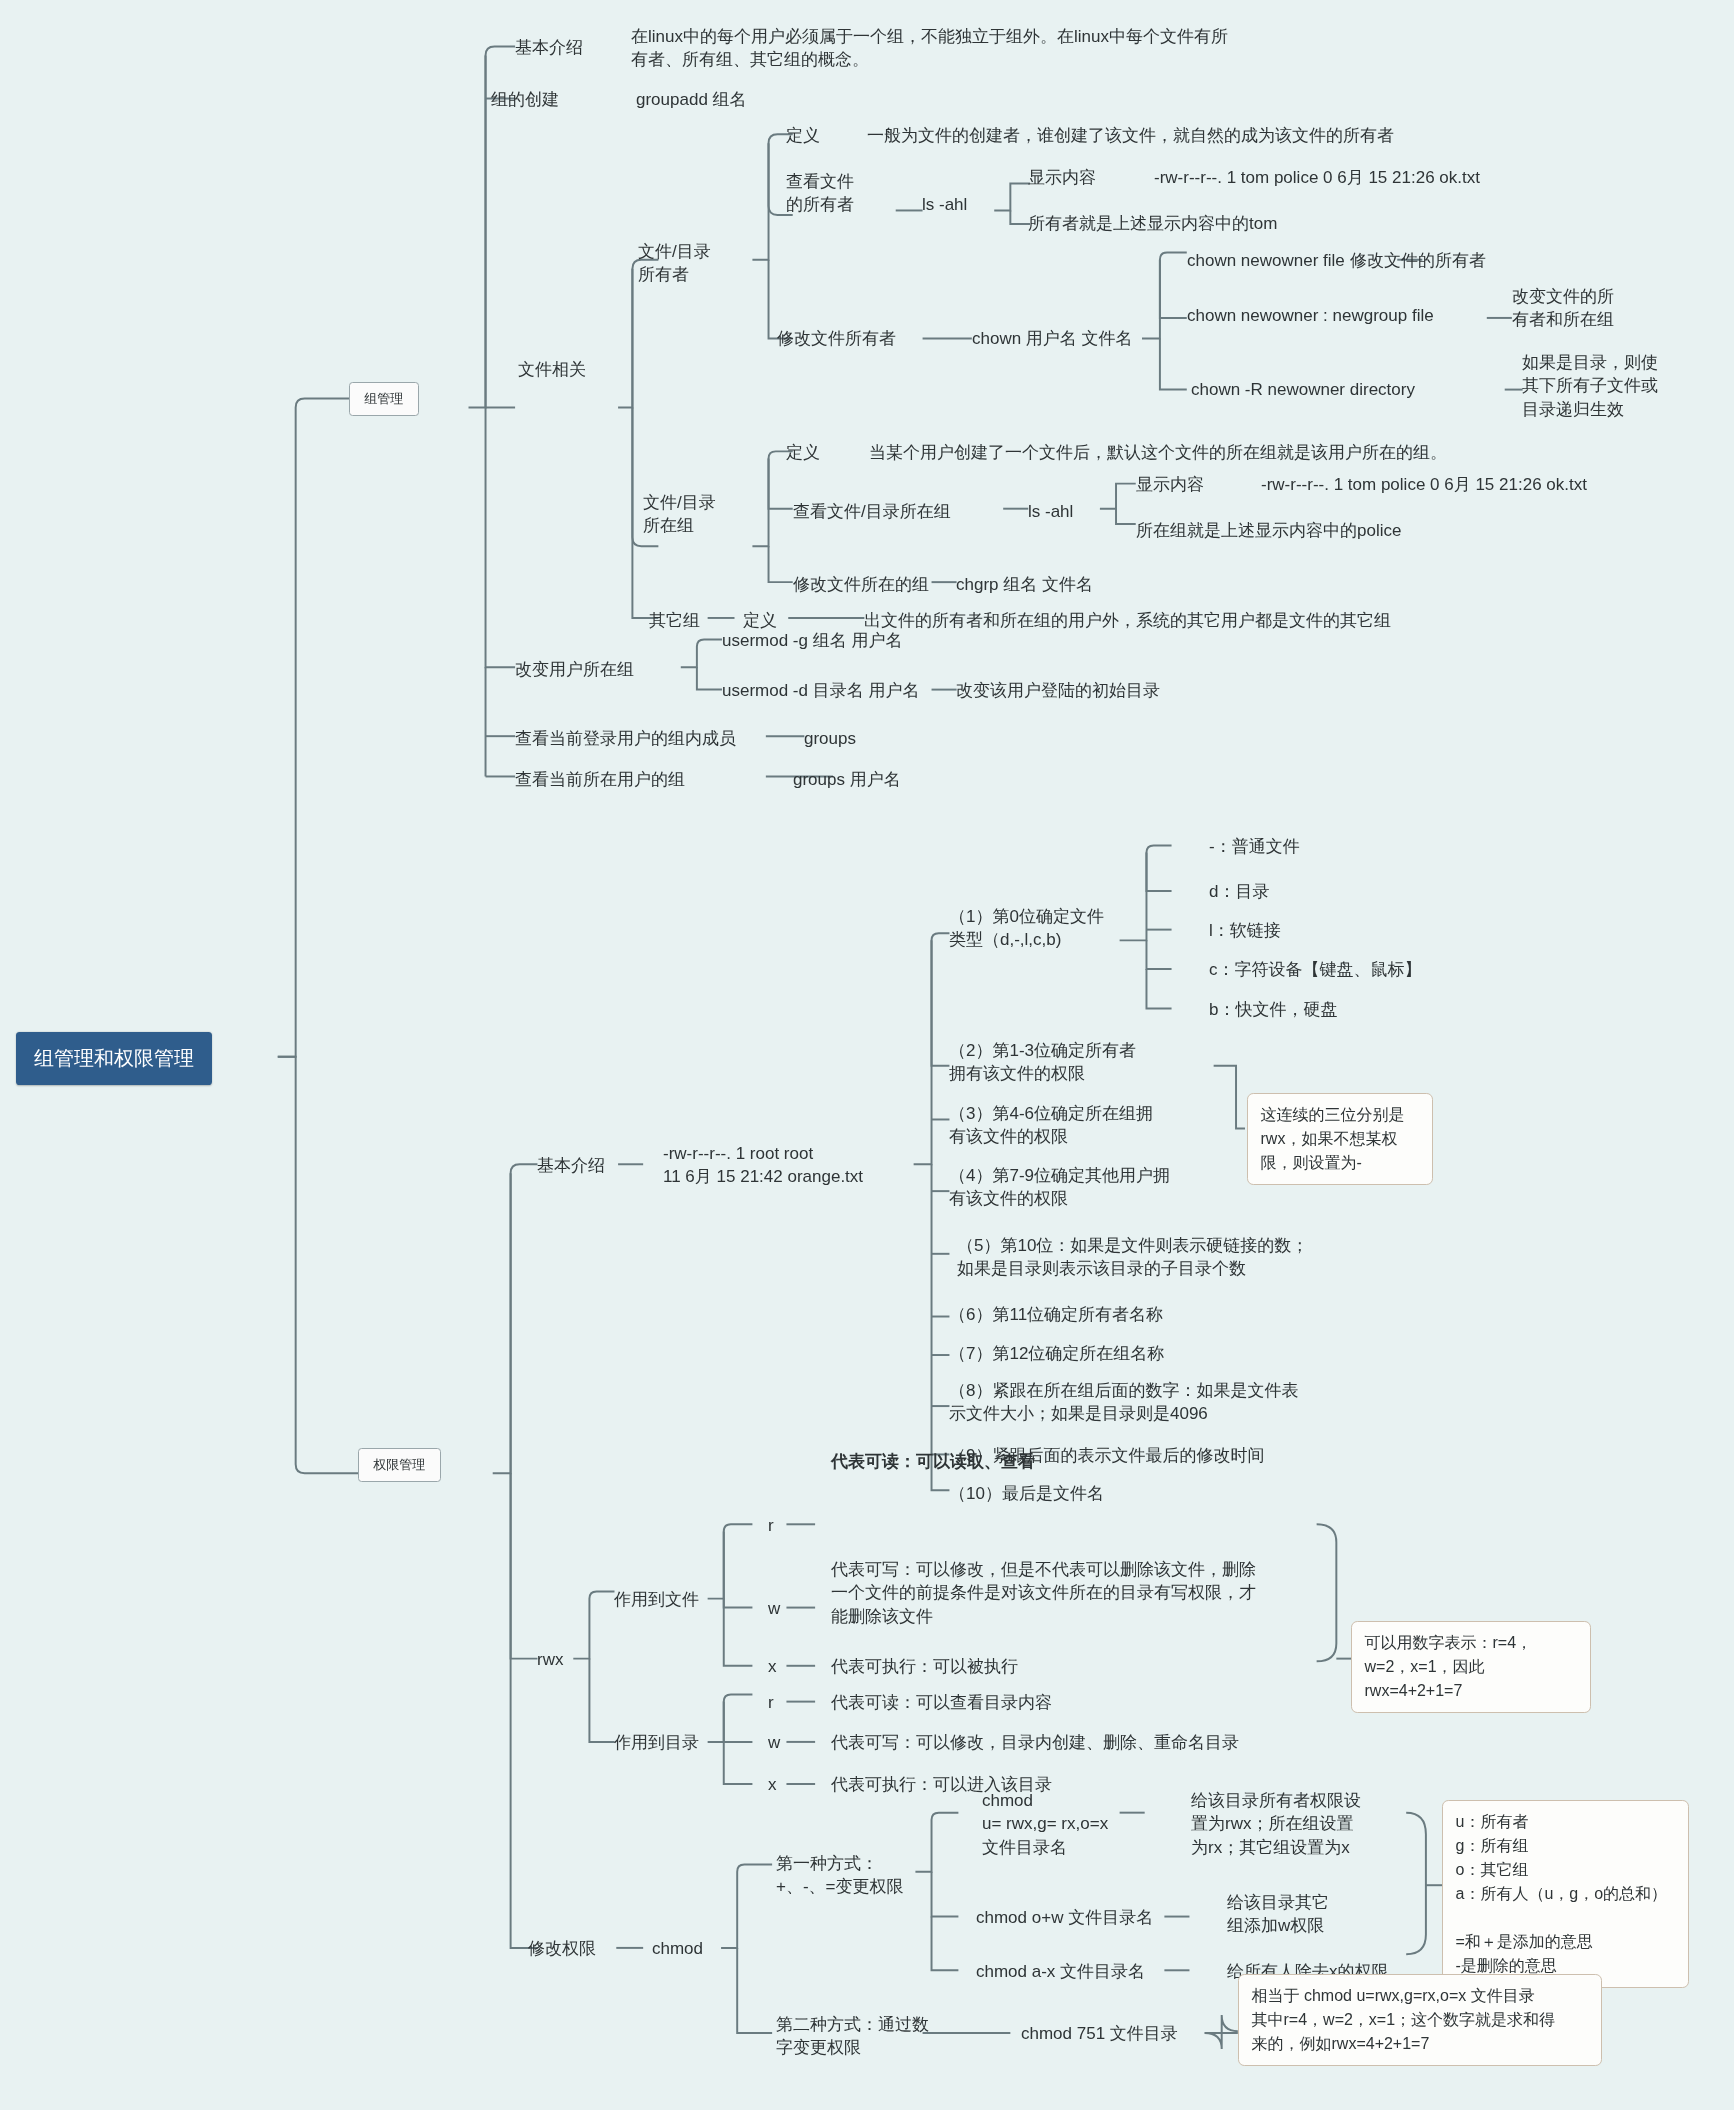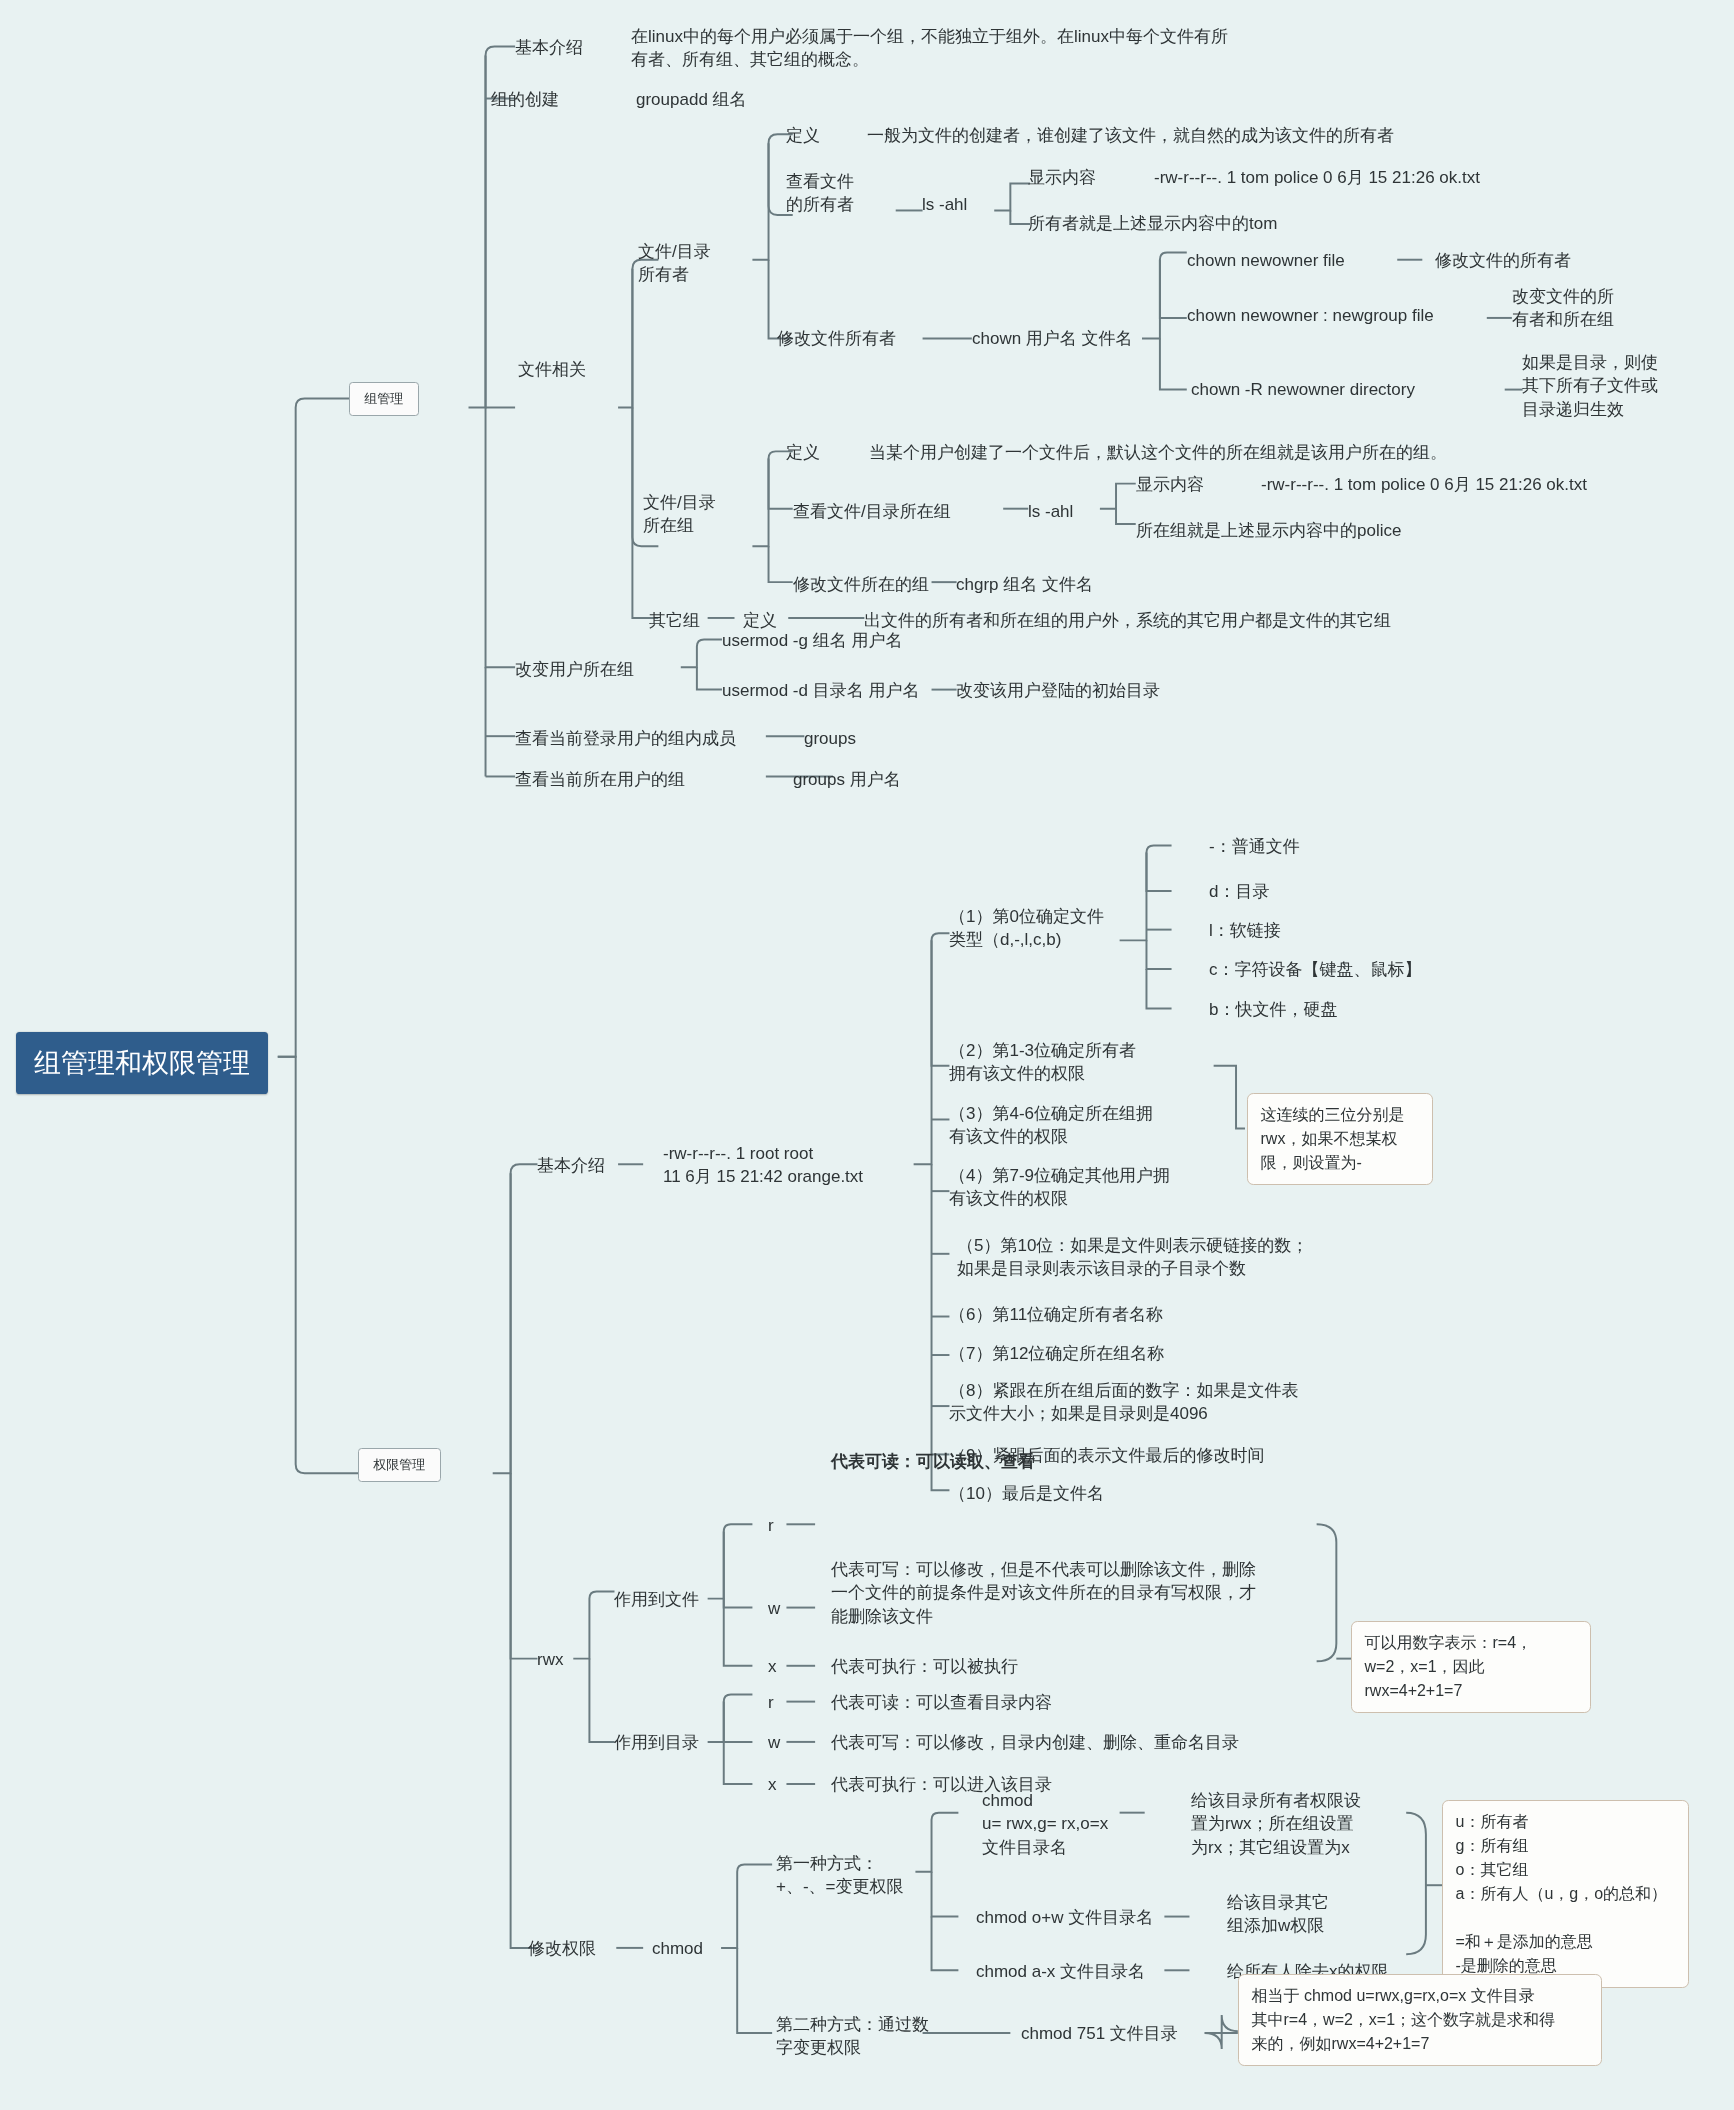--- a/index.html
+++ b/index.html
@@ -21,21 +21,21 @@
     font-size: 17px;
     line-height: 1.38;
     white-space: pre-line;
     color: #2e3436;
   }
   .node.center {
     background: #2f5d8c;
     color: #ffffff;
     border-radius: 3.6px;
     padding: 12.5px 18px;
-    font-size: 27px;
+    font-size: 20px;
     font-weight: normal;
     box-shadow: 0 0.9px 1.8px rgba(0,0,0,.25);
     white-space: nowrap;
   }
   .node.main {
     background: #fbfbfb;
     border: 0.9px solid #9aa7ab;
     border-radius: 3.6px;
     padding: 7.2px 14.3px;
     font-size: 13px;
@@ -196,21 +196,21 @@
 的所有者</div>
   <div class="node nw" style="left:922px; top:193px;">ls -ahl</div>
   <div class="node lbl" style="left:1028px; top:166px;">显示内容</div>
   <div class="node nw" style="left:1154px; top:166px;">-rw-r--r--. 1 tom  police    0 6月  15 21:26 ok.txt</div>
   <div class="node nw" style="left:1028px; top:212px;">所有者就是上述显示内容中的tom</div>
 
   <div class="node lbl" style="left:777px; top:327px;">修改文件所有者</div>
   <div class="node nw" style="left:972px; top:327px;">chown 用户名 文件名</div>
 
   <div class="node nw" style="left:1187px; top:249px;">chown newowner file</div>
-  <div class="node nw" style="left:1435px; top:249px;text-align:center;">修改文件的所有者</div>
+  <div class="node nw" style="left:1350px; top:249px;text-align:center;">修改文件的所有者</div>
 
   <div class="node nw" style="left:1187px; top:304px;">chown newowner : newgroup file</div>
   <div class="node lbl" style="left:1512px; top:285px;">改变文件的所
 有者和所在组</div>
 
   <div class="node nw" style="left:1191px; top:378px;">chown -R newowner directory</div>
   <div class="node lbl" style="left:1522px; top:351px;">如果是目录，则使
 其下所有子文件或
 目录递归生效</div>
 

